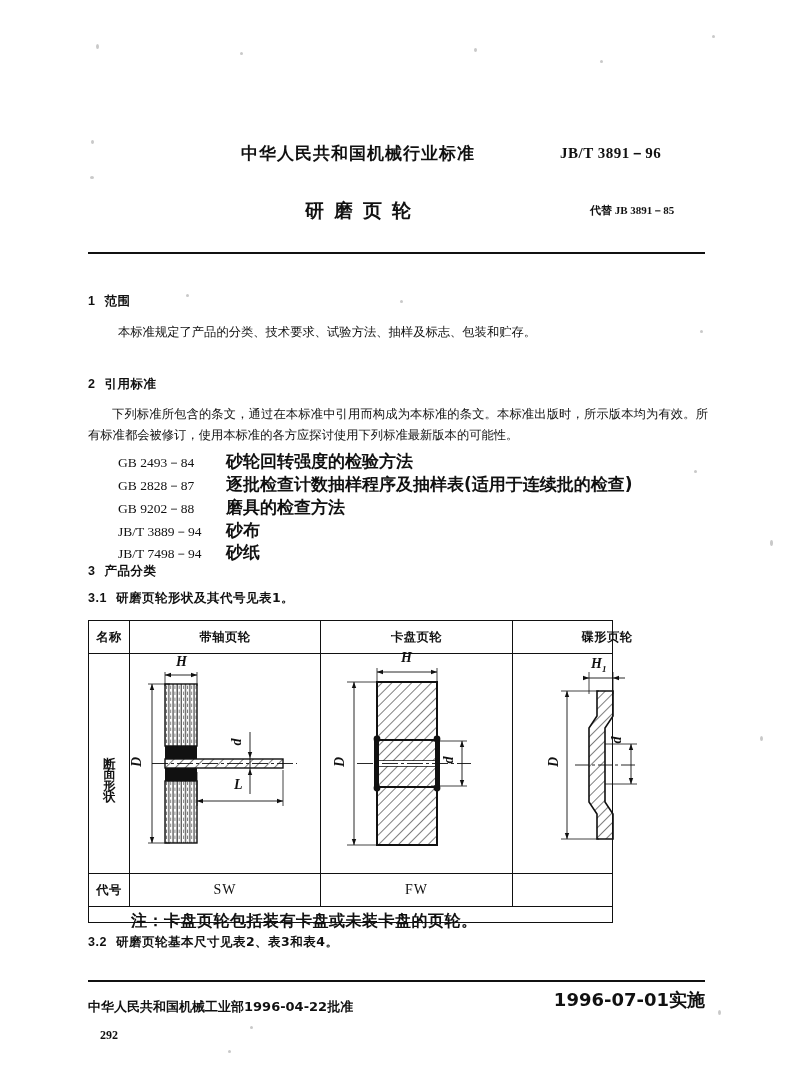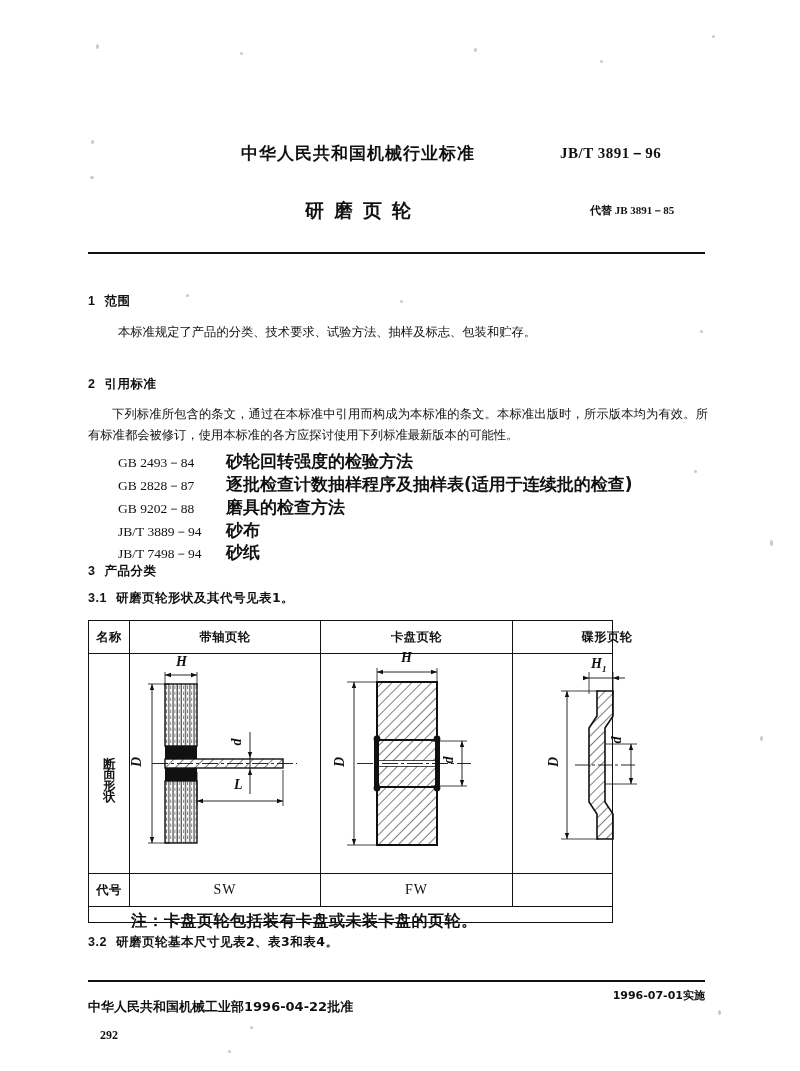--- a/index.html
+++ b/index.html
@@ -218,21 +218,21 @@
     font-size: 13px;
     white-space: nowrap;
     margin-top: 10px;
   }
   .foot-right {
     position: absolute;
     right: 95px;
     top: 988px;
     font-family: "DejaVu Sans", sans-serif;
     font-weight: bold;
-    font-size: 11px;
+    font-size: 18px;
     white-space: nowrap;
   }
   .pageno {
     position: absolute;
     left: 100px;
     top: 1028px;
     font-family: "Liberation Serif", serif;
     font-weight: bold;
     font-size: 12px;
   }

